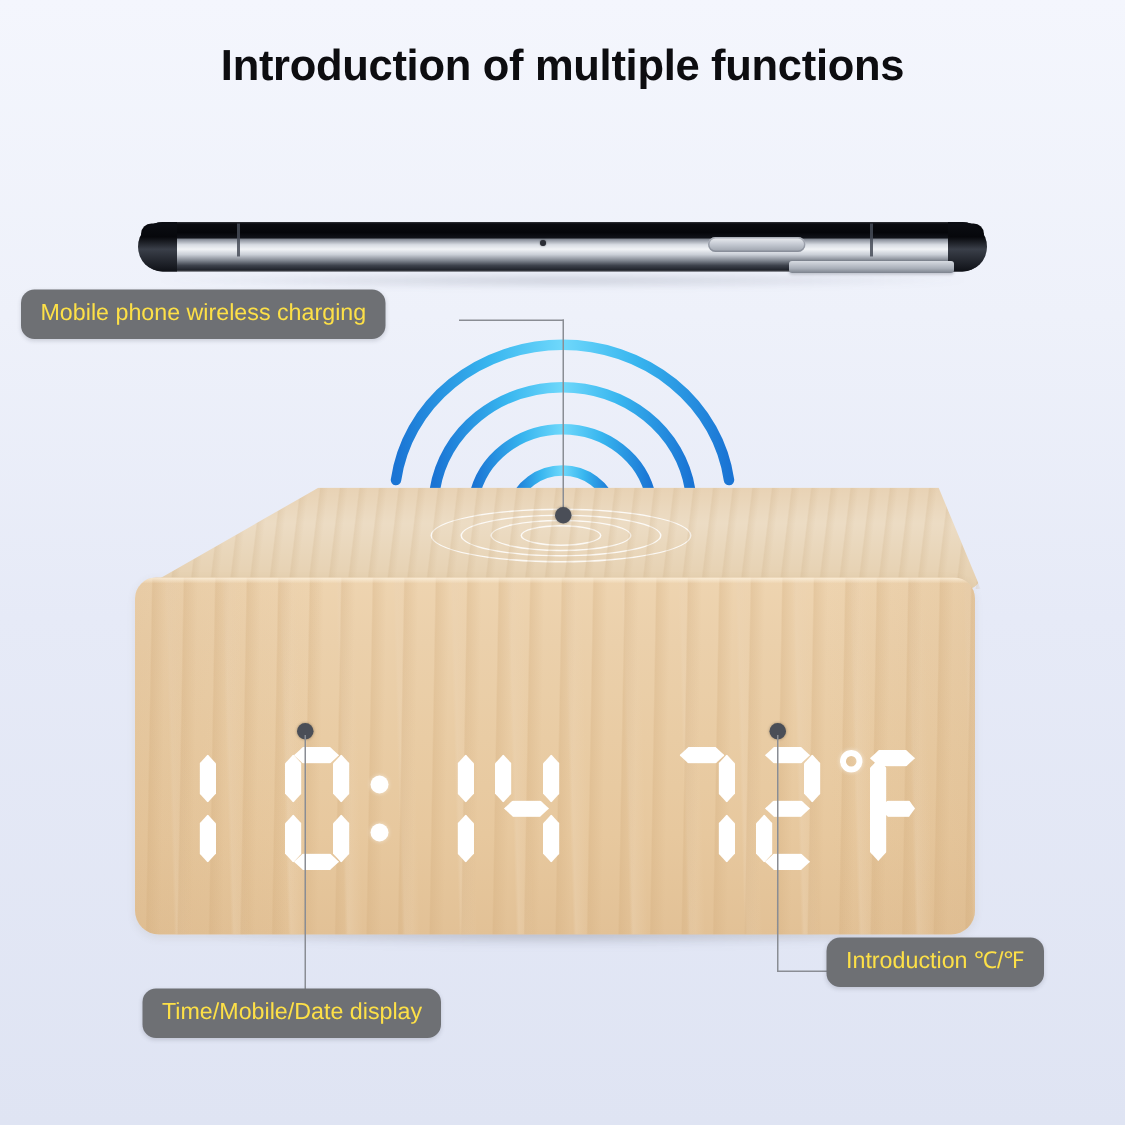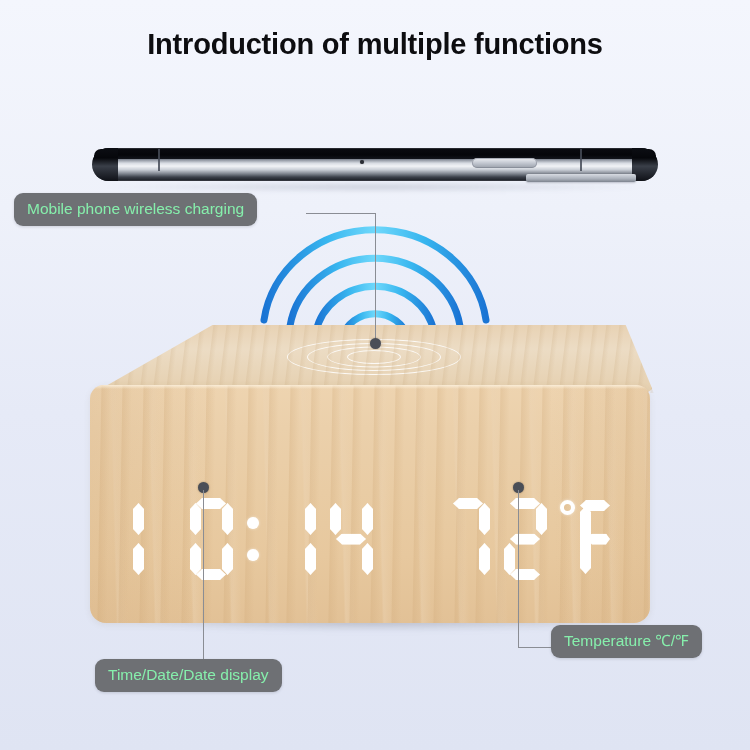--- a/index.html
+++ b/index.html
@@ -70,21 +70,21 @@
   .phone-foot{
     position:absolute;left:434px;top:26px;width:110px;height:8px;border-radius:2px;
     background:linear-gradient(180deg,#d7dbe2 0%,#aab0ba 60%,#7d838e 100%);
     box-shadow:0 1px 2px rgba(40,45,60,.25);
   }
 
   
   .callout{
     position:absolute;
     background:#6e7074;
-    color:#86efac;
+    color:#fde047;
     border-radius:9px;
     font-size:15.5px;
     padding:7px 13px 8px 13px;
     white-space:nowrap;
     box-shadow:0 1px 3px rgba(50,55,70,.18);
     line-height:1.15;
   }
   #callout-wireless{left:14px;top:193px;}
   #callout-time{left:95px;top:659px;}
   #callout-temp{left:551px;top:625px;}
@@ -315,17 +315,17 @@
 
   <div class="dot" style="left:198px;top:482px;"></div>
   <div class="leader lv" style="left:203px;top:490px;height:172px;"></div>
 
   <div class="dot" style="left:513px;top:482px;"></div>
   <div class="leader lv" style="left:518px;top:490px;height:158px;"></div>
   <div class="leader lh" style="left:518px;top:647px;width:40px;"></div>
 
   <div class="callout" id="callout-wireless">Mobile phone wireless charging</div>
 
-  <div class="callout" id="callout-time">Time/Date/Date display</div>
-
-  <div class="callout" id="callout-temp">Temperature ℃/℉</div>
+  <div class="callout" id="callout-time">Time/Mobile/Date display</div>
+
+  <div class="callout" id="callout-temp">Introduction ℃/℉</div>
 
 </div>
 
 </body></html>

